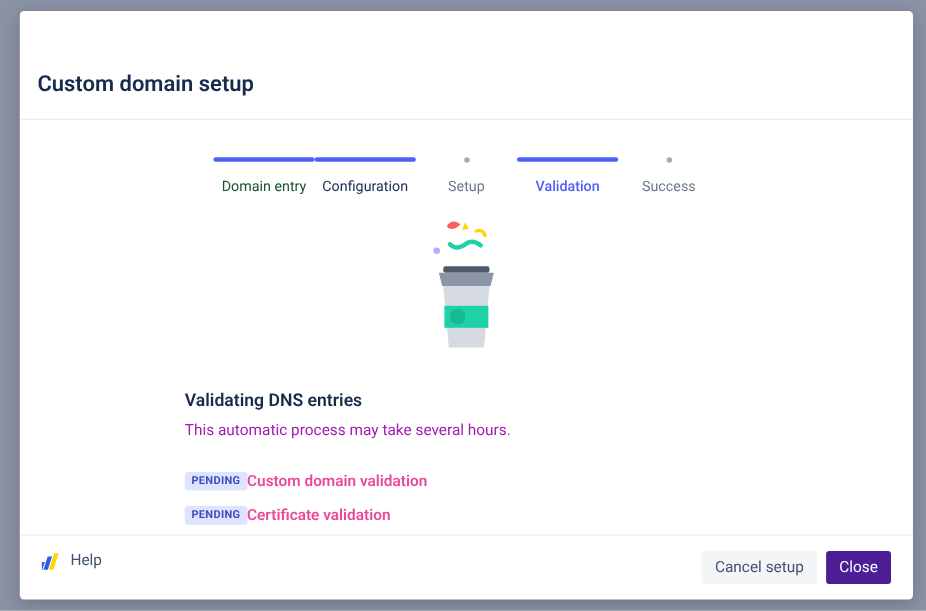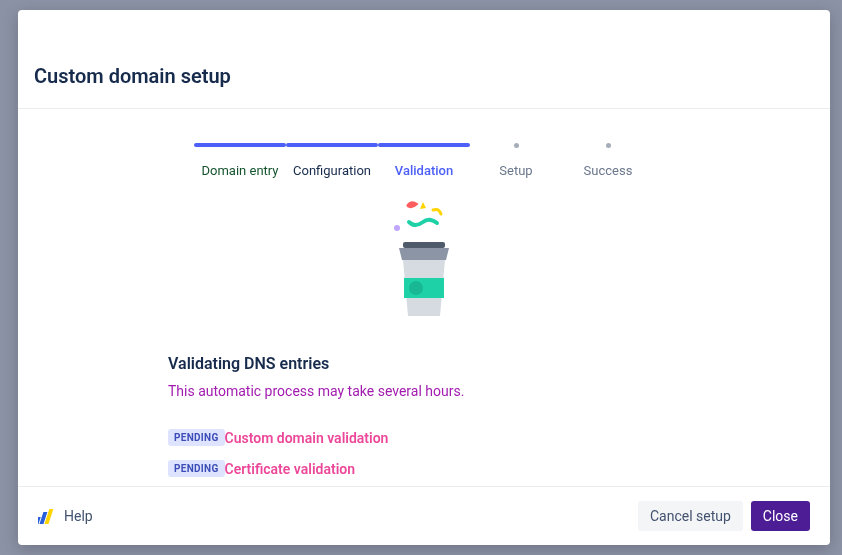--- a/index.html
+++ b/index.html
@@ -121,21 +121,21 @@
     .status-text {
       font-size: 14px;
       font-weight: 600;
       color: #ec4899;
     }
     .modal-footer {
       border-top: 1px solid #ebecf0;
       padding: 14px 20px;
       display: flex;
       justify-content: space-between;
-      align-items: center;
+      align-items: flex-start;
     }
     .help {
       display: flex;
       align-items: center;
       gap: 8px;
       font-size: 14px;
       color: #42526e;
       cursor: pointer;
     }
     .footer-actions { display: flex; gap: 8px; }
@@ -170,27 +170,27 @@
 
     <div class="stepper">
       <div class="step completed">
         <div class="step-track"></div>
         <div class="step-label">Domain entry</div>
       </div>
       <div class="step completed2">
         <div class="step-track"></div>
         <div class="step-label">Configuration</div>
       </div>
+      <div class="step future">
+        <div class="step-track dot"></div>
+        <div class="step-label">Setup</div>
+      </div>
       <div class="step active">
         <div class="step-track"></div>
         <div class="step-label">Validation</div>
-      </div>
-      <div class="step future">
-        <div class="step-track dot"></div>
-        <div class="step-label">Setup</div>
       </div>
       <div class="step future">
         <div class="step-track dot"></div>
         <div class="step-label">Success</div>
       </div>
     </div>
 
     <div class="illustration-wrap">
       <svg width="90" height="130" viewBox="0 0 90 130">
 

